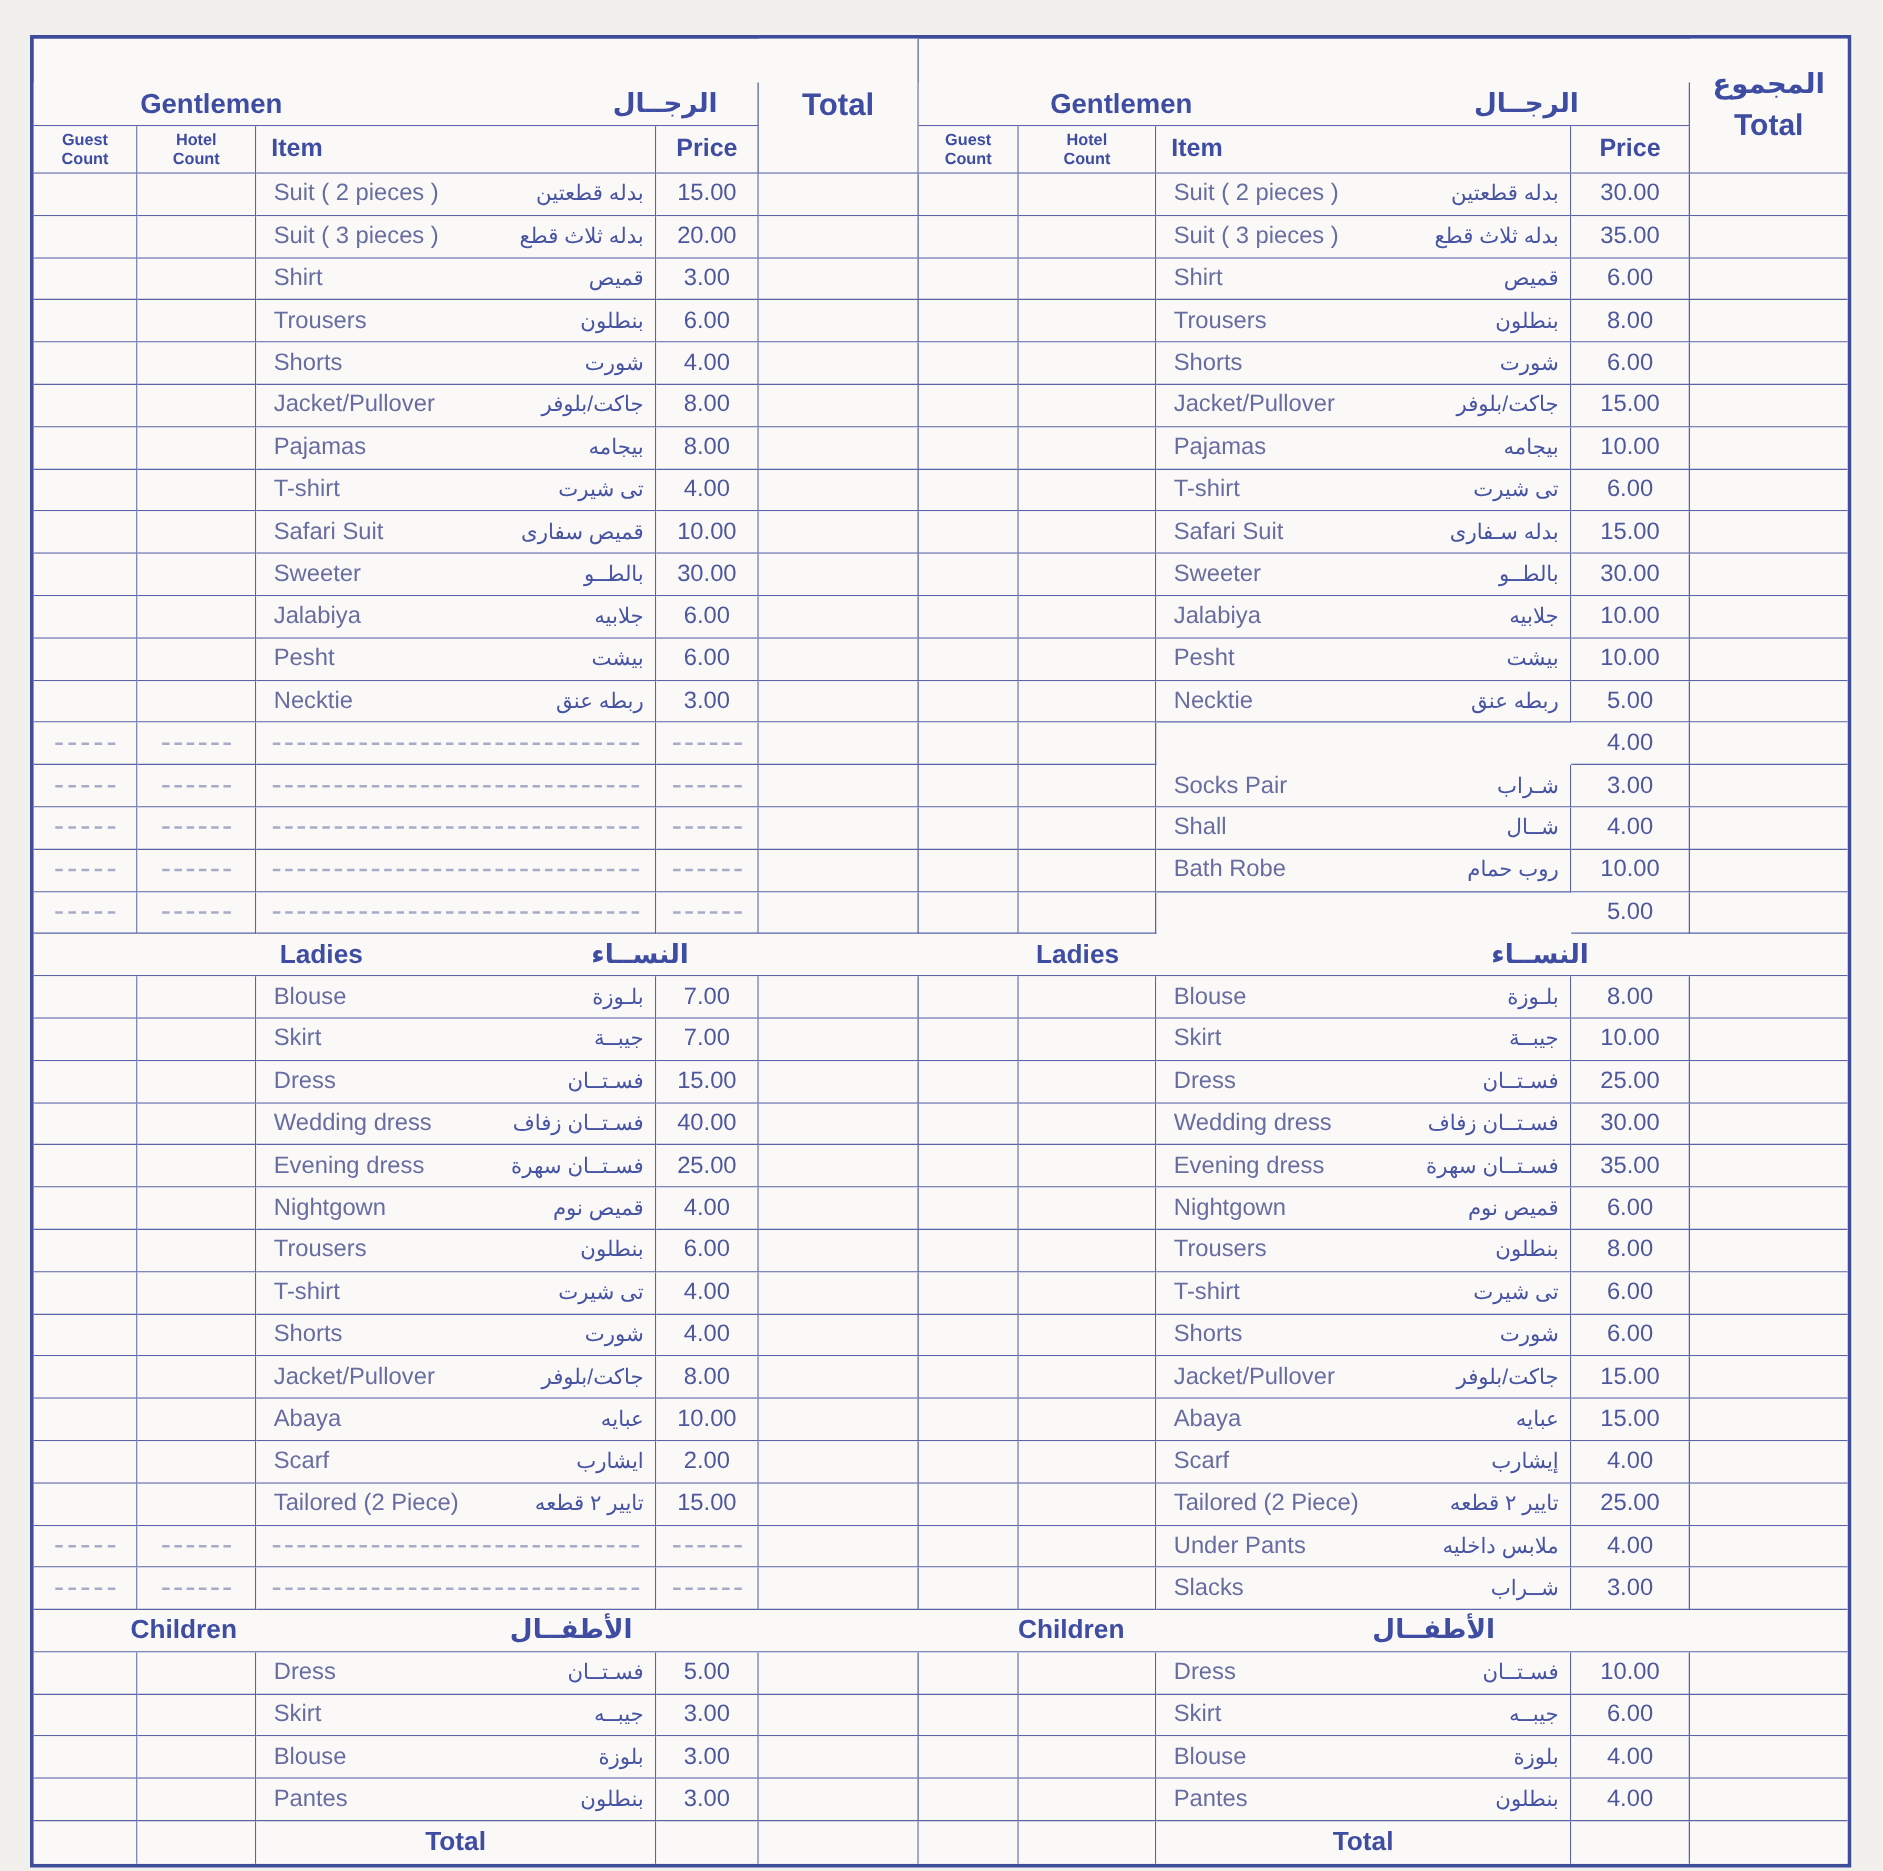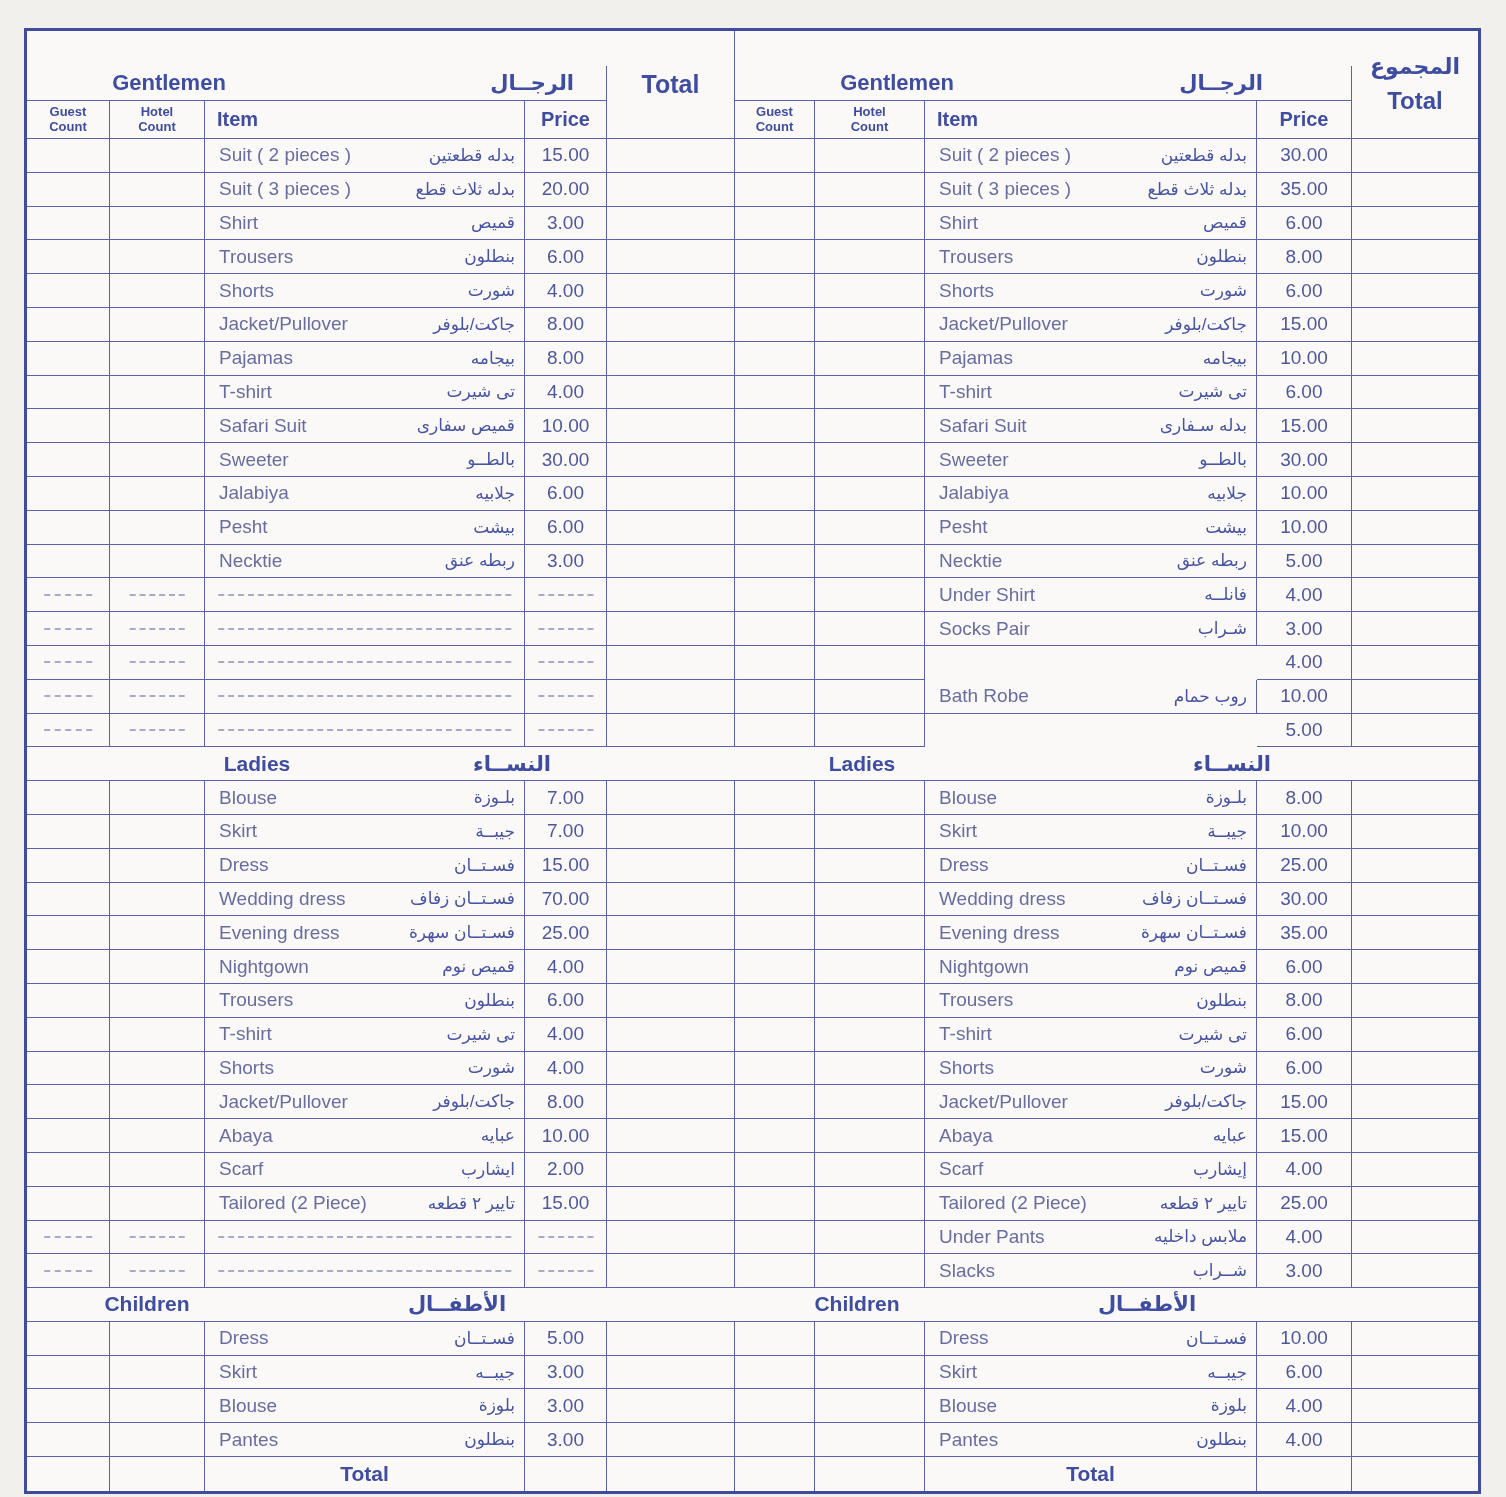--- a/index.html
+++ b/index.html
@@ -412,24 +412,20 @@
       <div class="dash w1"></div>
     </div>
     <div class="c " style="grid-area: 17 / 3 / 18 / 4;">
       <div class="dash w2"></div>
     </div>
     <div class="c " style="grid-area: 17 / 4 / 18 / 5;">
       <div class="dash w3"></div>
     </div>
     <div class="c " style="grid-area: 17 / 6 / 18 / 7;"></div>
     <div class="c " style="grid-area: 17 / 7 / 18 / 8;"></div>
-    <div class="c item" style="grid-area: 17 / 8 / 18 / 9;">
-      <span class="en">Under Shirt</span>
-      <span class="ar" dir="rtl">فانلــه</span>
-    </div>
     <div class="c pricev" style="grid-area: 17 / 9 / 18 / 10;">
       <span>4.00</span>
     </div>
     <div class="c " style="grid-area: 17 / 5 / 18 / 6;"></div>
     <div class="c last" style="grid-area: 17 / 10 / 18 / 11;"></div>
     <div class="c " style="grid-area: 18 / 1 / 19 / 2;">
       <div class="dash w1"></div>
     </div>
     <div class="c " style="grid-area: 18 / 2 / 19 / 3;">
       <div class="dash w1"></div>
@@ -458,20 +454,24 @@
       <div class="dash w1"></div>
     </div>
     <div class="c " style="grid-area: 19 / 3 / 20 / 4;">
       <div class="dash w2"></div>
     </div>
     <div class="c " style="grid-area: 19 / 4 / 20 / 5;">
       <div class="dash w3"></div>
     </div>
     <div class="c " style="grid-area: 19 / 6 / 20 / 7;"></div>
     <div class="c " style="grid-area: 19 / 7 / 20 / 8;"></div>
+    <div class="c item" style="grid-area: 19 / 8 / 20 / 9;">
+      <span class="en">Shall</span>
+      <span class="ar" dir="rtl">شــال</span>
+    </div>
     <div class="c pricev" style="grid-area: 19 / 9 / 20 / 10;">
       <span>4.00</span>
     </div>
     <div class="c " style="grid-area: 19 / 5 / 20 / 6;"></div>
     <div class="c last" style="grid-area: 19 / 10 / 20 / 11;"></div>
     <div class="c " style="grid-area: 20 / 1 / 21 / 2;">
       <div class="dash w1"></div>
     </div>
     <div class="c " style="grid-area: 20 / 2 / 21 / 3;">
       <div class="dash w1"></div>
@@ -572,21 +572,21 @@
     </div>
     <div class="c " style="grid-area: 25 / 5 / 26 / 6;"></div>
     <div class="c last" style="grid-area: 25 / 10 / 26 / 11;"></div>
     <div class="c " style="grid-area: 26 / 1 / 27 / 2;"></div>
     <div class="c " style="grid-area: 26 / 2 / 27 / 3;"></div>
     <div class="c item" style="grid-area: 26 / 3 / 27 / 4;">
       <span class="en">Wedding dress</span>
       <span class="ar" dir="rtl">فسـتــان زفاف</span>
     </div>
     <div class="c pricev" style="grid-area: 26 / 4 / 27 / 5;">
-      <span>70.00</span>
+      <span>40.00</span>
     </div>
     <div class="c " style="grid-area: 26 / 6 / 27 / 7;"></div>
     <div class="c " style="grid-area: 26 / 7 / 27 / 8;"></div>
     <div class="c item" style="grid-area: 26 / 8 / 27 / 9;">
       <span class="en">Wedding dress</span>
       <span class="ar" dir="rtl">فسـتــان زفاف</span>
     </div>
     <div class="c pricev" style="grid-area: 26 / 9 / 27 / 10;">
       <span>30.00</span>
     </div>

